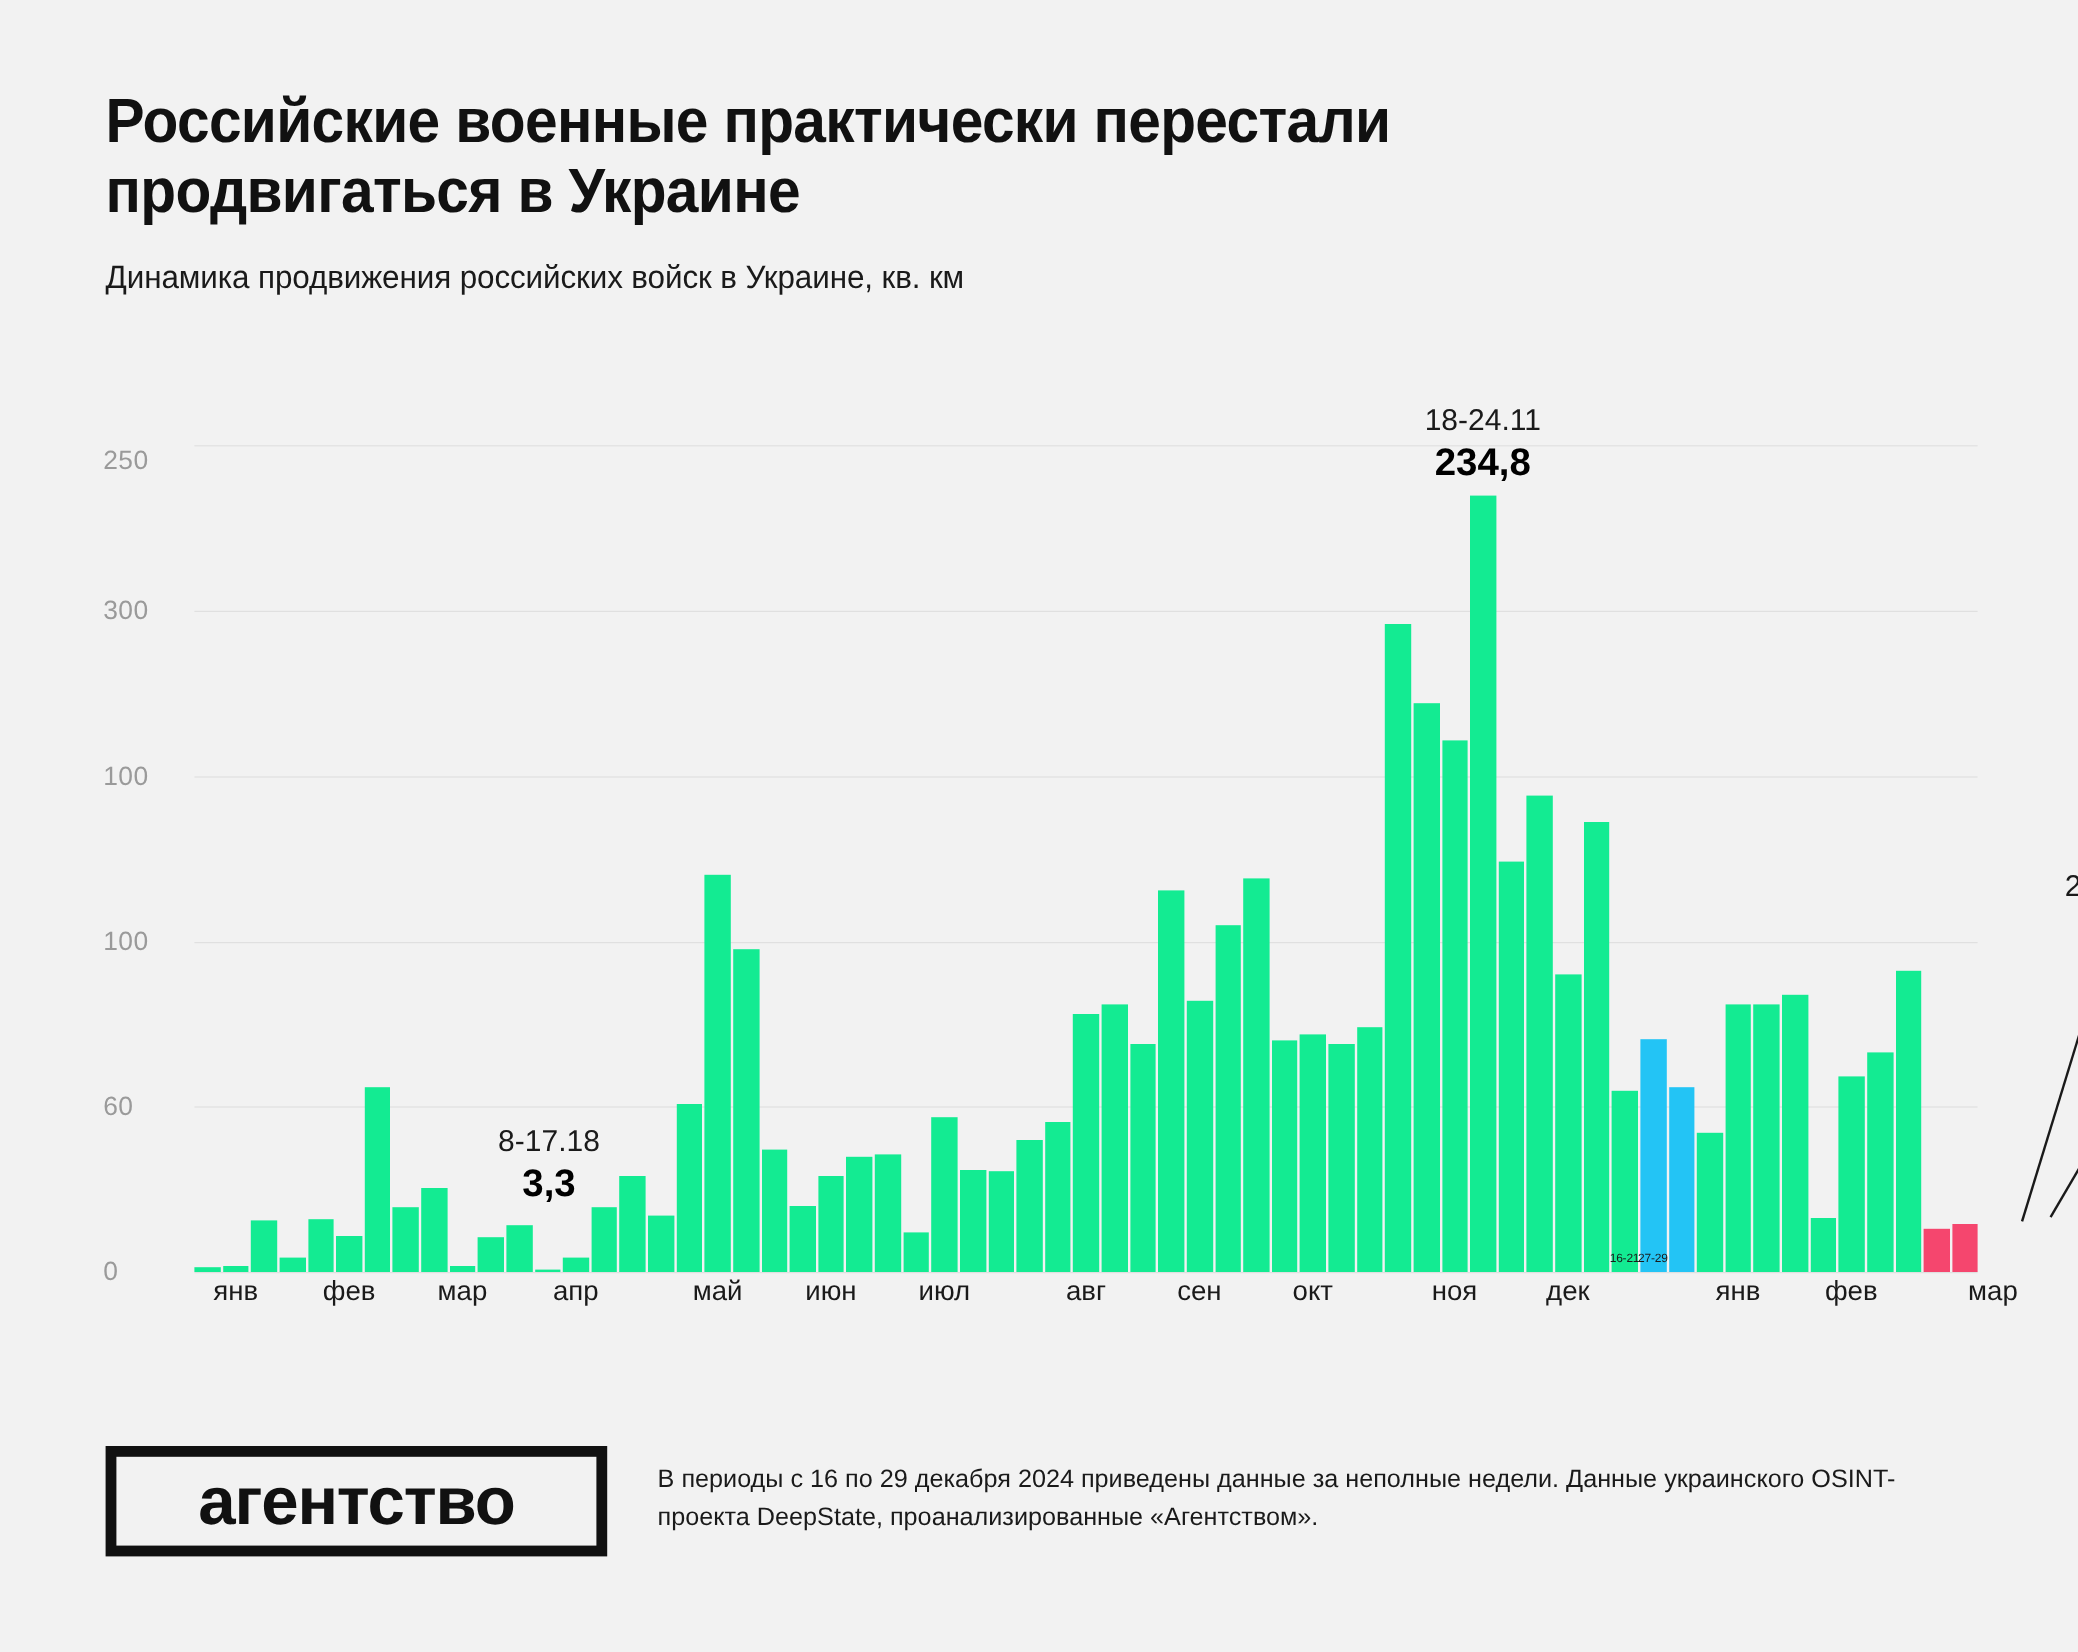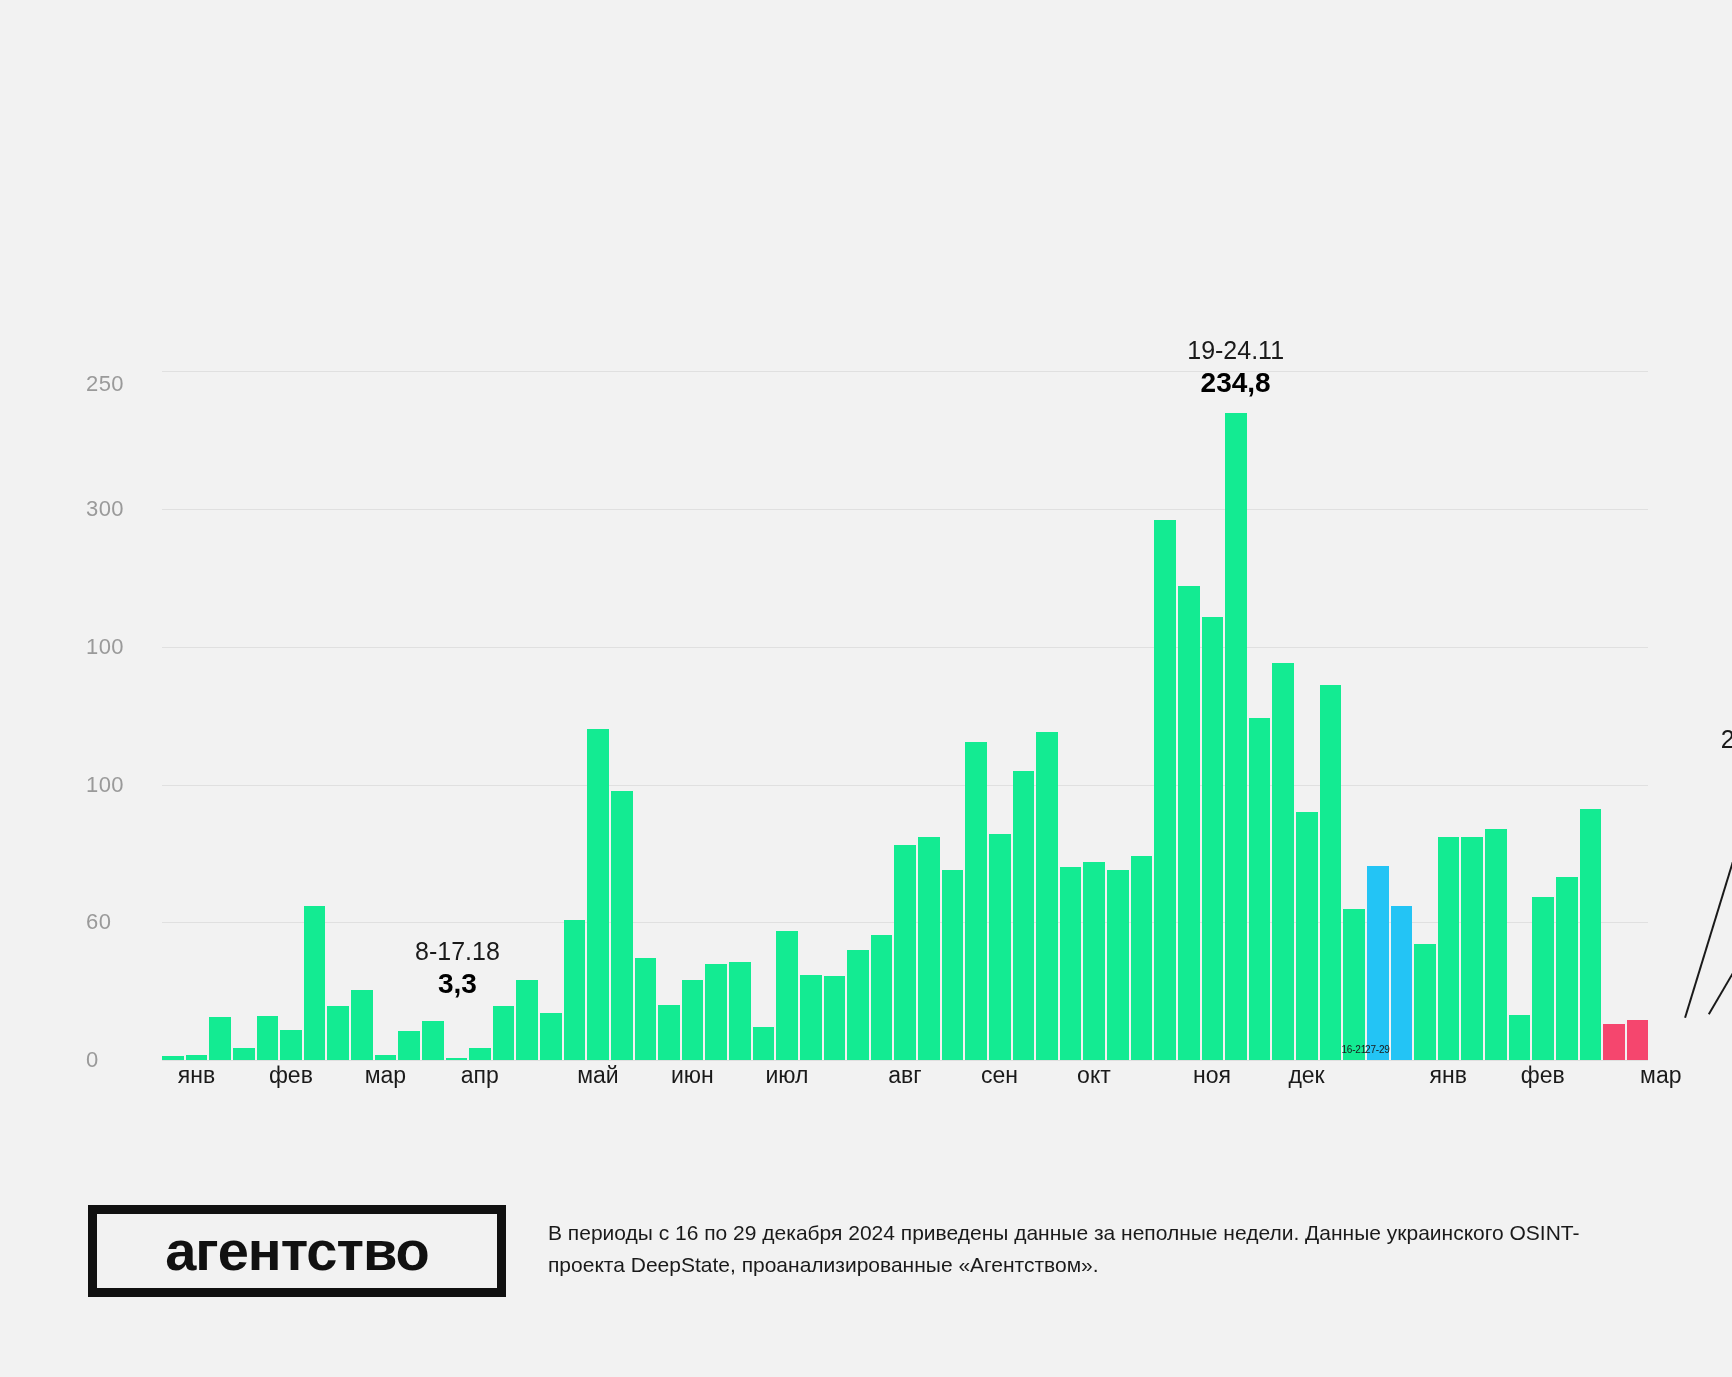--- a/index.html
+++ b/index.html
@@ -111,21 +111,21 @@
     line-height: 1.24;
     pointer-events: none;
   }
   .annot .a-date {
     font-size: 25px;
     color: #1a1a1a;
     font-weight: 400;
     white-space: nowrap;
   }
   .annot .a-val {
-    font-size: 28px;
+    font-size: 32px;
     color: #000000;
     font-weight: 700;
     white-space: nowrap;
   }
   .leader {
     position: absolute;
     background: #1a1a1a;
     width: 2px;
     transform-origin: top center;
     pointer-events: none;
@@ -157,20 +157,25 @@
     font-size: 21px;
     line-height: 1.52;
     color: #1a1a1a;
   }
 </style>
 </head>
 <body>
 
 <div id="page">
 
+  <div id="header">
+    <div id="title">Российские военные практически перестали
+продвигаться в Украине</div>
+    <div id="subtitle">Динамика продвижения российских войск в Украине, кв. км</div>
+  </div>
 
   <div id="chart-area">
     <div id="plot">
       <div id="gridlines">
           <div class="gridline" style="top: 41.3208px;"></div>
           <div class="gridline" style="top: 179.057px;"></div>
           <div class="gridline" style="top: 316.792px;"></div>
           <div class="gridline" style="top: 454.528px;"></div>
           <div class="gridline" style="top: 592.264px;"></div>
           <div class="gridline" style="top: 730px;"></div>
@@ -243,21 +248,21 @@
           <div class="bar c-green" style="height: 231.396px;"></div>
           <div class="bar c-green" style="height: 45.4528px;"></div>
           <div class="bar c-green" style="height: 162.528px;"></div>
           <div class="bar c-green" style="height: 183.189px;"></div>
           <div class="bar c-green" style="height: 250.679px;"></div>
           <div class="bar c-pink" style="height: 35.5358px;"></div>
           <div class="bar c-pink" style="height: 39.6679px;"></div>
         </div>
       <div id="annotations">
           <div class="annot" style="left: 1073.67px; top: 5.19245px; transform: translateX(-50%);">
-            <div class="a-date">19-24.11</div>
+            <div class="a-date">18-24.11</div>
             <div class="a-val">234,8</div>
           </div>
           <div class="annot" style="left: 295.476px; top: 606.094px; transform: translateX(-50%);">
             <div class="a-date">8-17.18</div>
             <div class="a-val">3,3</div>
           </div>
           <div class="annot" style="left: 1618.43px; top: 394.464px; transform: translateX(-50%);">
             <div class="a-date">24.02-2.03</div>
             <div class="a-val">12,9</div>
           </div>

